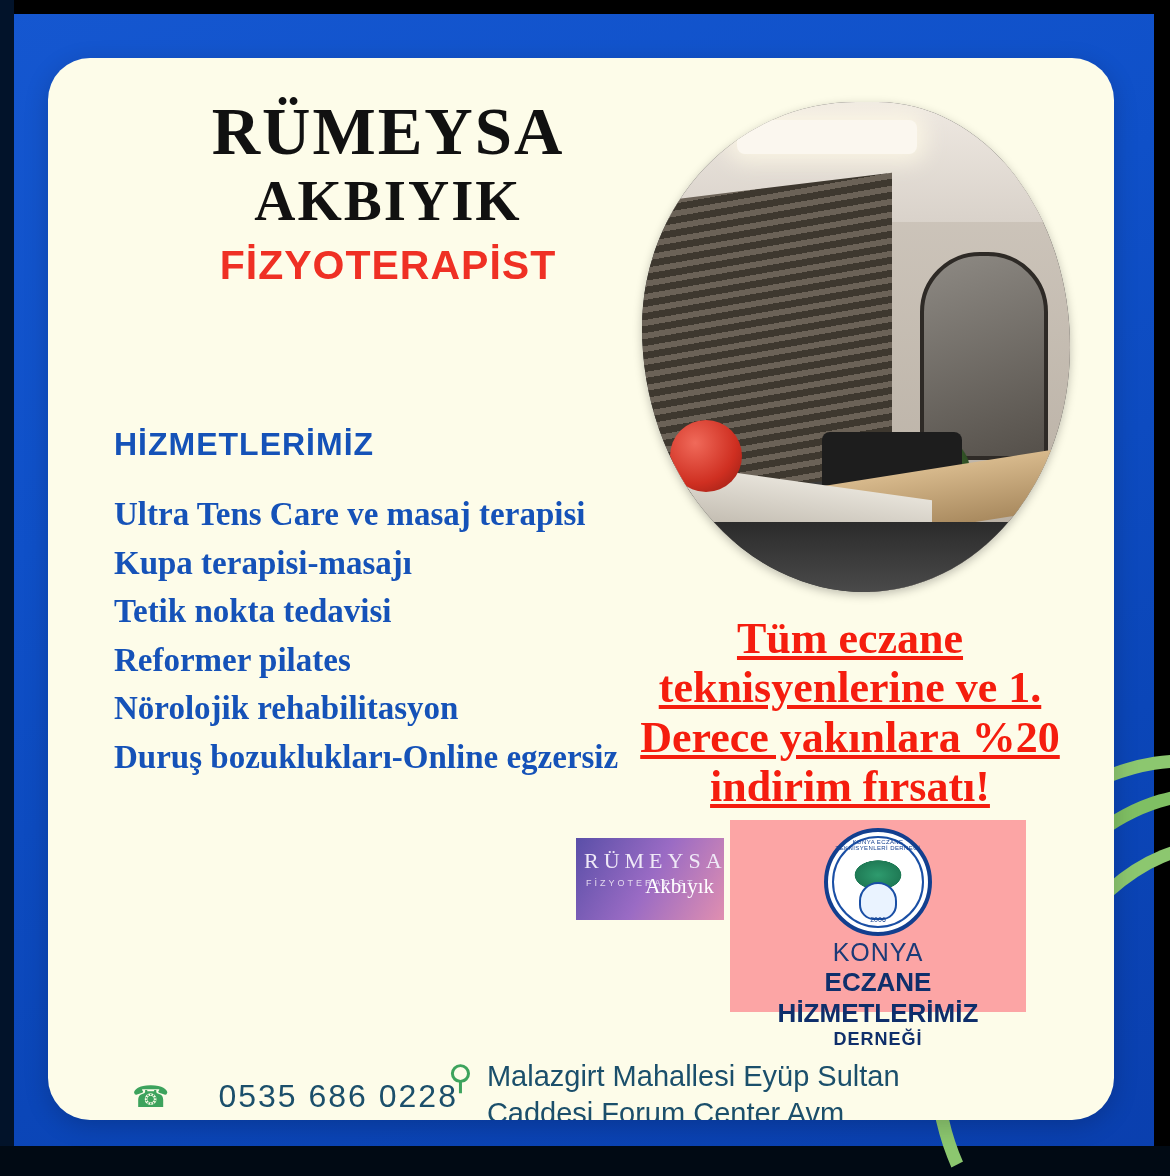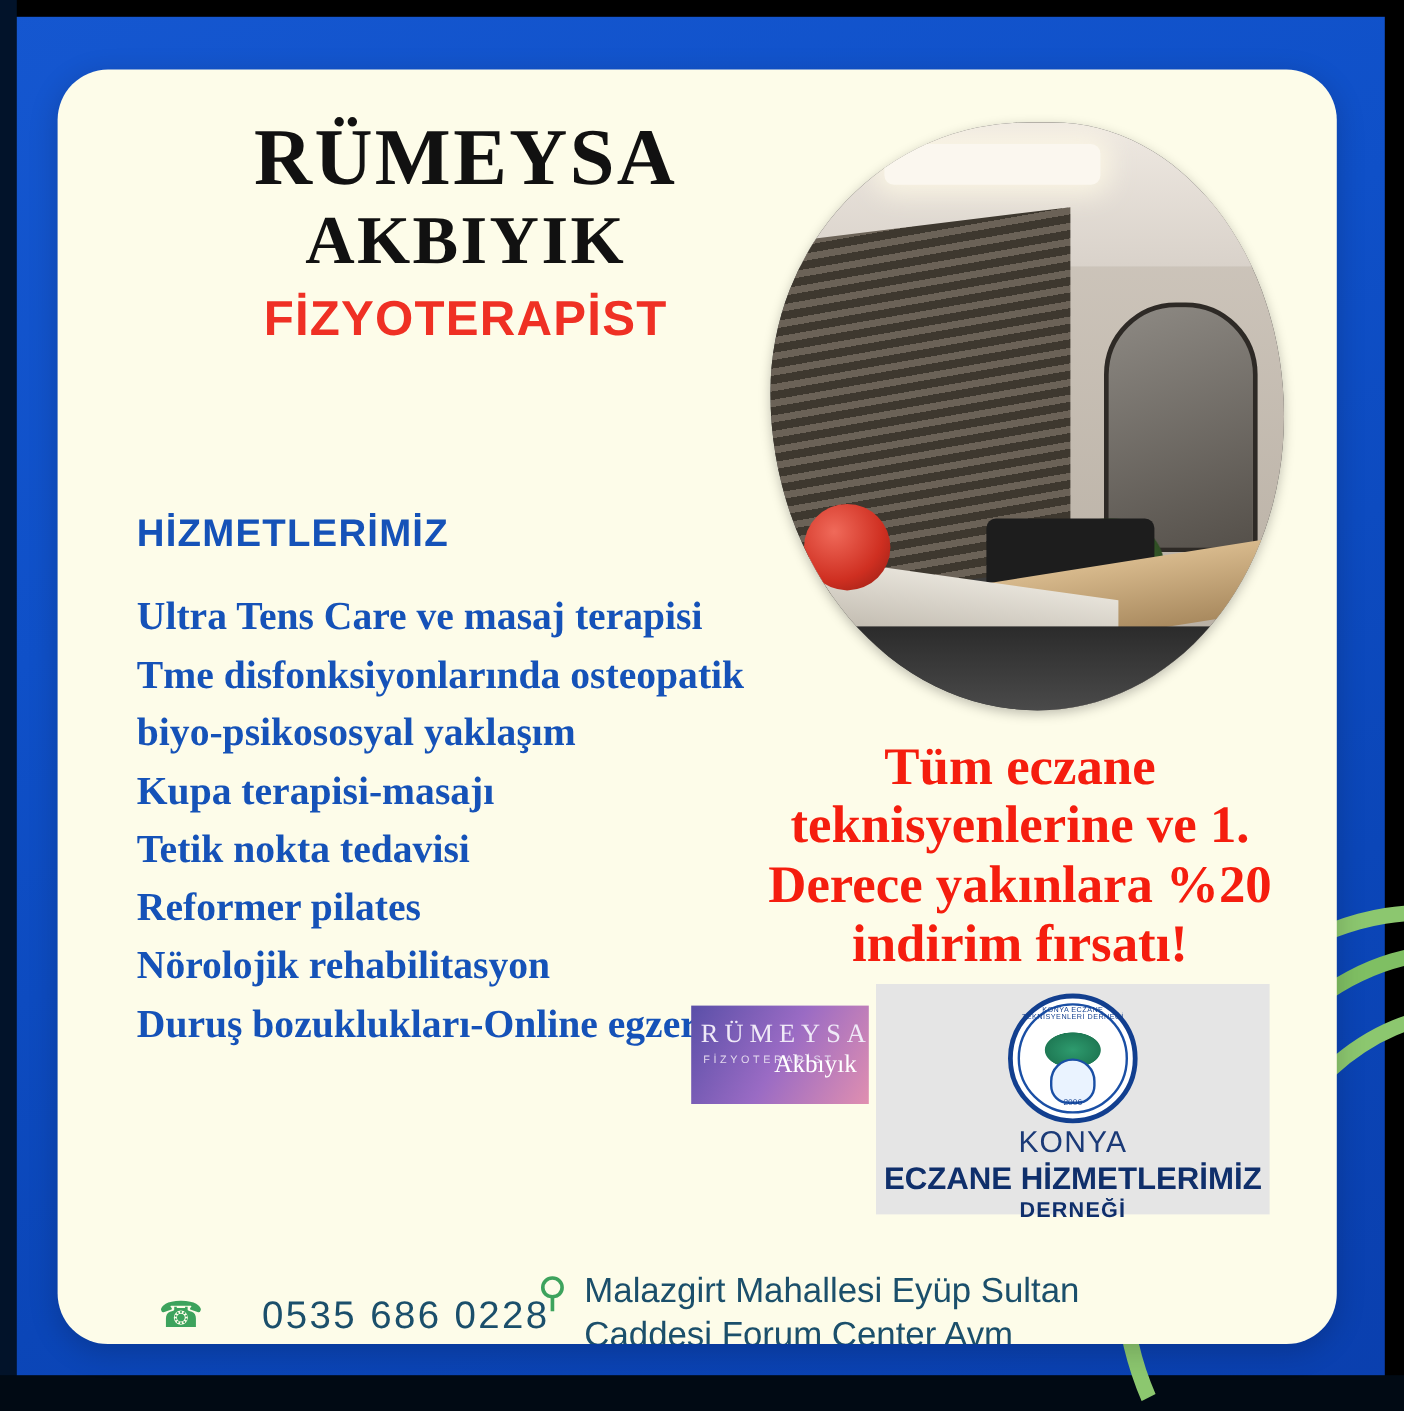--- a/index.html
+++ b/index.html
@@ -208,20 +208,21 @@
     position: absolute;
     right: 44px;
     top: 556px;
     width: 440px;
     text-align: center;
     font-family: "Liberation Serif", serif;
     font-weight: bold;
     font-size: 44px;
     line-height: 1.12;
     color: #f51d0e;
+    text-decoration: underline;
   }
 
   
   .logo-rumeysa {
     position: absolute;
     left: 528px;
     top: 780px;
     width: 148px;
     height: 82px;
     background: linear-gradient(120deg, #5a4fa8 0%, #9a6bc4 50%, #e08fb0 100%);
@@ -241,23 +242,23 @@
   .logo-rumeysa .lr-surname {
     position: absolute; right: 10px; top: 36px;
     font-family: "Liberation Serif", serif;
     font-size: 21px; color: #ffffff;
   }
 
   .logo-konya {
     position: absolute;
     left: 682px;
     top: 762px;
-    width: 328px;
+    width: 296px;
     height: 192px;
-    background: #e5e5e5;
+    background: #fca5a5;
     text-align: center;
   }
   .konya-emblem {
     position: relative;
     margin: 8px auto 0;
     width: 108px; height: 108px;
     border-radius: 50%;
     background: #ffffff;
     border: 4px solid #123f8f;
     box-sizing: border-box;
@@ -355,21 +356,20 @@
     <div class="title-block">
       <div class="title-line1">RÜMEYSA</div>
       <div class="title-line2">AKBIYIK</div>
       <div class="subtitle">FİZYOTERAPİST</div>
     </div>
 
     <div class="services-heading">HİZMETLERİMİZ</div>
 
     <ul class="services-list">
       <li>Ultra Tens Care ve masaj terapisi</li>
-      <li>Tme disfonksiyonlarında osteopatik biyo-psikososyal yaklaşım</li>
       <li>Kupa terapisi-masajı</li>
       <li>Tetik nokta tedavisi</li>
       <li>Reformer pilates</li>
       <li>Nörolojik rehabilitasyon</li>
       <li>Duruş bozuklukları-Online egzersiz</li>
     </ul>
 
     <div class="photo">
       <div class="wall-right"></div>
       <div class="ceiling"></div>

